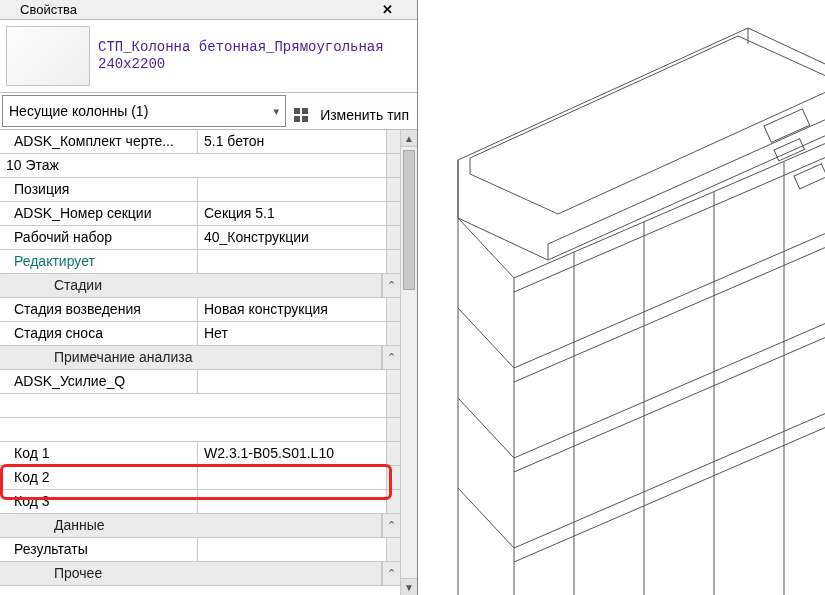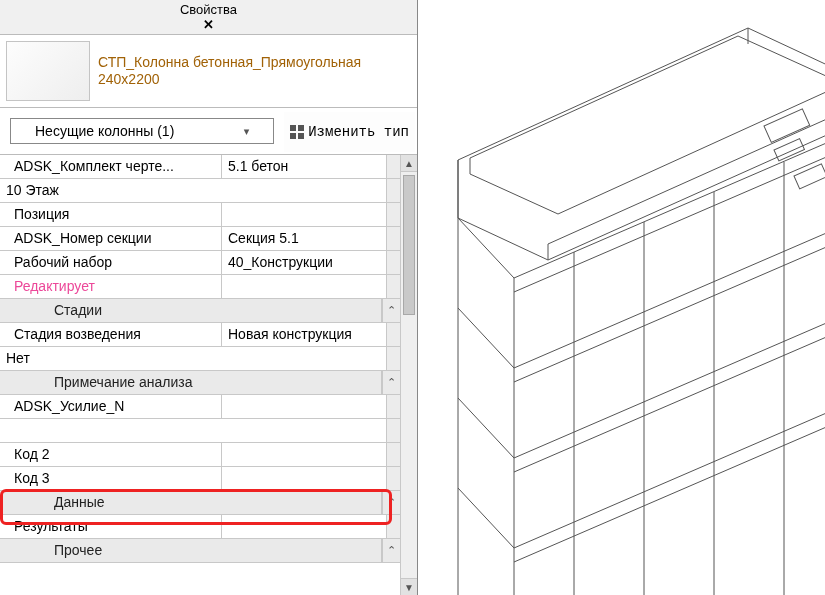--- a/index.html
+++ b/index.html
@@ -23,21 +23,20 @@
     flex-direction: column;
   }
   .panel-title {
     display: flex;
     align-items: center;
     justify-content: space-between;
     background: #f0f0f0;
     border-bottom: 1px solid #bbb;
     padding: 2px 20px;
     font-size: 13px;
-    flex-direction: column;
   }
   .close-x {
     font-family: Arial, sans-serif;
     font-weight: bold;
     cursor: pointer;
     padding: 0 4px;
   }
   .type-selector {
     display: flex;
     align-items: center;
@@ -45,49 +44,48 @@
     border-bottom: 1px solid #bbb;
     padding: 6px 6px;
   }
   .type-thumb {
     width: 84px;
     height: 60px;
     background: linear-gradient(135deg,#fdfdfd,#eee);
     border: 1px solid #c4c4c4;
     margin-right: 8px;
   }
-  .type-text { font-size: 14px; color: #a16207; line-height: 1.25; flex: 1; }
+  .type-text { font-size: 14px; color: #4c1d95; line-height: 1.25; flex: 1; font-family: Liberation Mono, monospace; }
   .filter-row {
     display: flex;
     align-items: stretch;
     border-bottom: 1px solid #bbb;
     background: #fff;
   }
   .filter-drop {
     flex: 1;
     display: flex;
     align-items: center;
     justify-content: space-between;
-    padding: 4px 24px;
+    padding: 4px 6px;
     border: 1px solid #888;
-    margin: 10px;
+    margin: 2px;
     background: #fff;
     font-size: 14px;
   }
   .chev { font-size: 11px; color: #555; }
   .edit-type-btn {
     display: flex;
     align-items: center;
-    gap: 4px;
+    gap: 12px;
     padding: 4px 6px;
-    margin: 4px 2px 2px 0;
+    margin: 10px 2px 2px 0;
     background: #fdfdfd;
     font-size: 14px;
     cursor: pointer;
-    font-family: Liberation Mono, monospace;
   }
   .edit-type-icon {
     width: 14px; height: 14px;
     display: inline-block;
     background:
       linear-gradient(#555,#555) left top/6px 6px no-repeat,
       linear-gradient(#555,#555) right top/6px 6px no-repeat,
       linear-gradient(#555,#555) left bottom/6px 6px no-repeat,
       linear-gradient(#555,#555) right bottom/6px 6px no-repeat;
   }
@@ -117,40 +115,40 @@
     padding-left: 48px;
   }
   .row.group .cell-a { flex: 1; padding: 3px 6px; }
   .row.group .collapse {
     width: 18px; text-align: center; color: #555; cursor: pointer;
     border-left: 1px solid #c8c8c8;
     display:flex;align-items:center;justify-content:center;
     font-size: 11px;
   }
   .cell-a {
-    width: 222px;
+    width: 198px;
     padding: 3px 6px;
     border-right: 1px solid #c8c8c8;
     white-space: nowrap;
     overflow: hidden;
     text-overflow: ellipsis;
   }
   .cell-b {
     flex: 1;
     padding: 3px 6px;
     white-space: nowrap;
     overflow: hidden;
   }
   .cell-nub {
     width: 14px;
     background: #ececec;
     border-left: 1px solid #c8c8c8;
   }
   .row.indent .cell-a { padding-left: 14px; }
-  .row.dim .cell-a, .row.dim .cell-b { color: #ec4899; }
+  .row.dim .cell-a, .row.dim .cell-b { color: #0f766e; }
   .vscroll {
     width: 17px;
     background: #efefef;
     border-left: 1px solid #c8c8c8;
     position: relative;
   }
   .vscroll .arrow {
     height: 17px;
     display:flex;align-items:center;justify-content:center;
     font-size: 10px; color:#555; background:#e2e2e2;
@@ -244,34 +242,44 @@
           <div class="row group">
             <div class="cell-a">Стадии</div>
             <div class="collapse">⌃</div>
           </div>
           <div class="row indent">
             <div class="cell-a">Стадия возведения</div>
             <div class="cell-b">Новая конструкция</div>
             <div class="cell-nub"></div>
           </div>
           <div class="row indent">
+            <div class="cell-a">Стадия сноса</div>
             <div class="cell-b">Нет</div>
             <div class="cell-nub"></div>
           </div>
           <div class="row group">
             <div class="cell-a">Примечание анализа</div>
             <div class="collapse">⌃</div>
           </div>
           <div class="row indent">
-            <div class="cell-a">ADSK_Усилие_N</div>
-            <div class="cell-b"></div>
-            <div class="cell-nub"></div>
-          </div>
-          <div class="row indent">
-            <div class="cell-b"></div>
+            <div class="cell-a">ADSK_Усилие_Q</div>
+            <div class="cell-b"></div>
+            <div class="cell-nub"></div>
+          </div>
+          <div class="row indent">
+            <div class="cell-b"></div>
+            <div class="cell-nub"></div>
+          </div>
+          <div class="row indent">
+            <div class="cell-b"></div>
+            <div class="cell-nub"></div>
+          </div>
+          <div class="row indent">
+            <div class="cell-a">Код 1</div>
+            <div class="cell-b">W2.3.1-B05.S01.L10</div>
             <div class="cell-nub"></div>
           </div>
           <div class="row indent">
             <div class="cell-a">Код 2</div>
             <div class="cell-b"></div>
             <div class="cell-nub"></div>
           </div>
           <div class="row indent">
             <div class="cell-a">Код 3</div>
             <div class="cell-b"></div>

